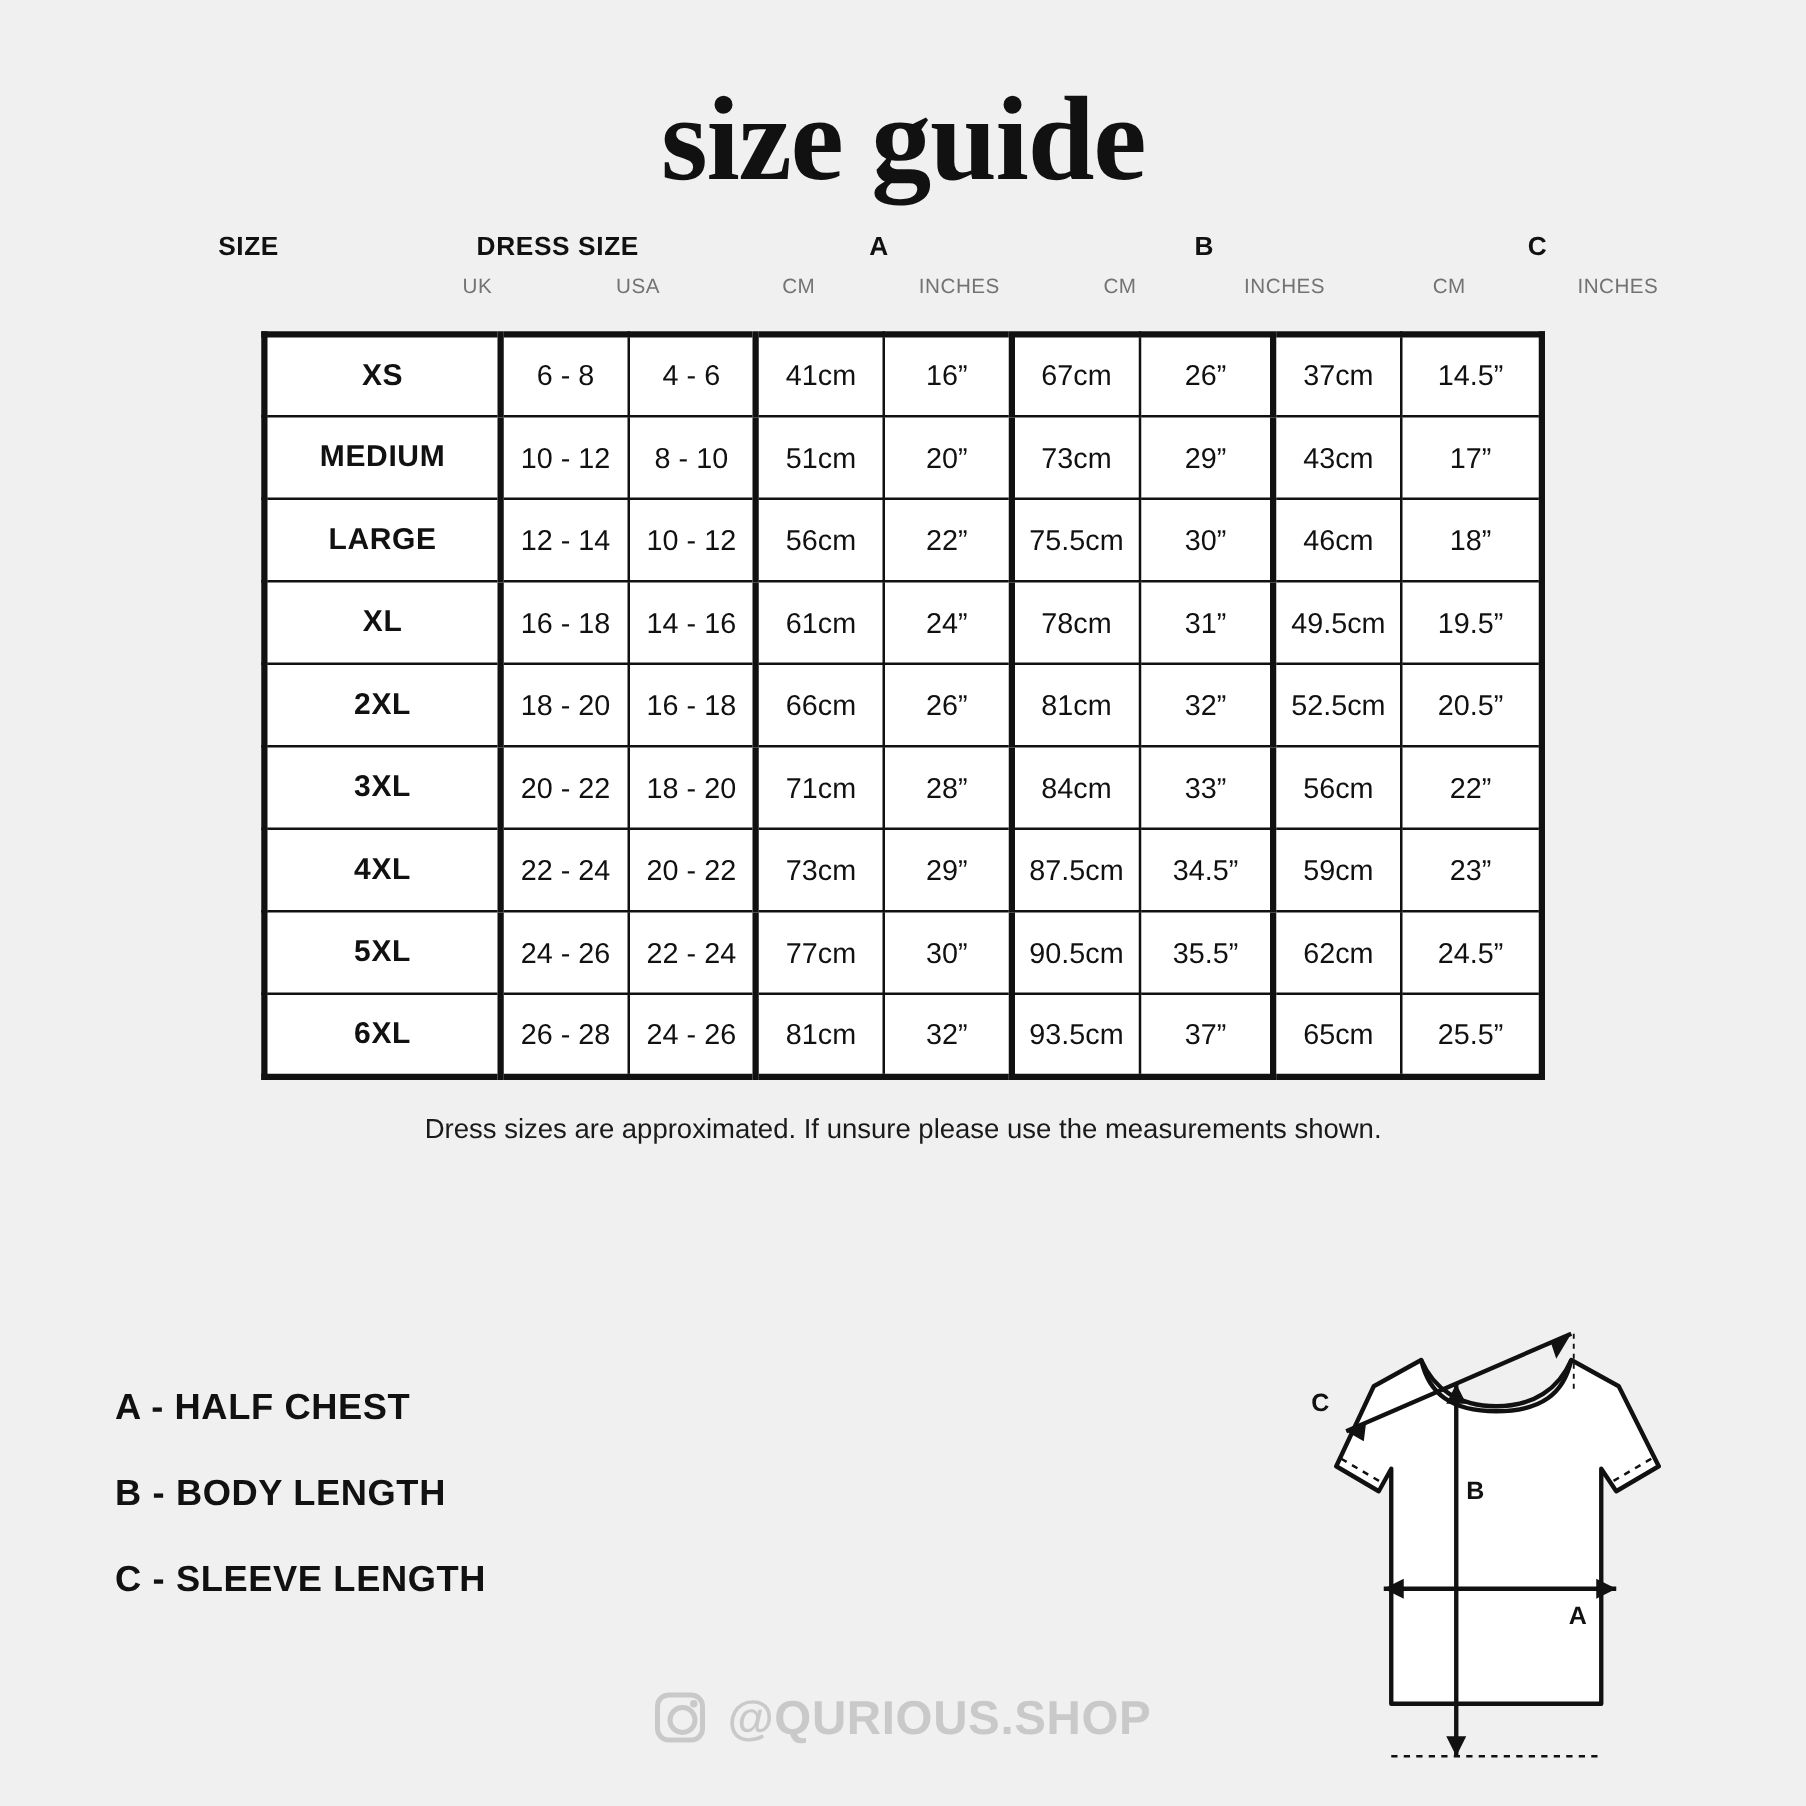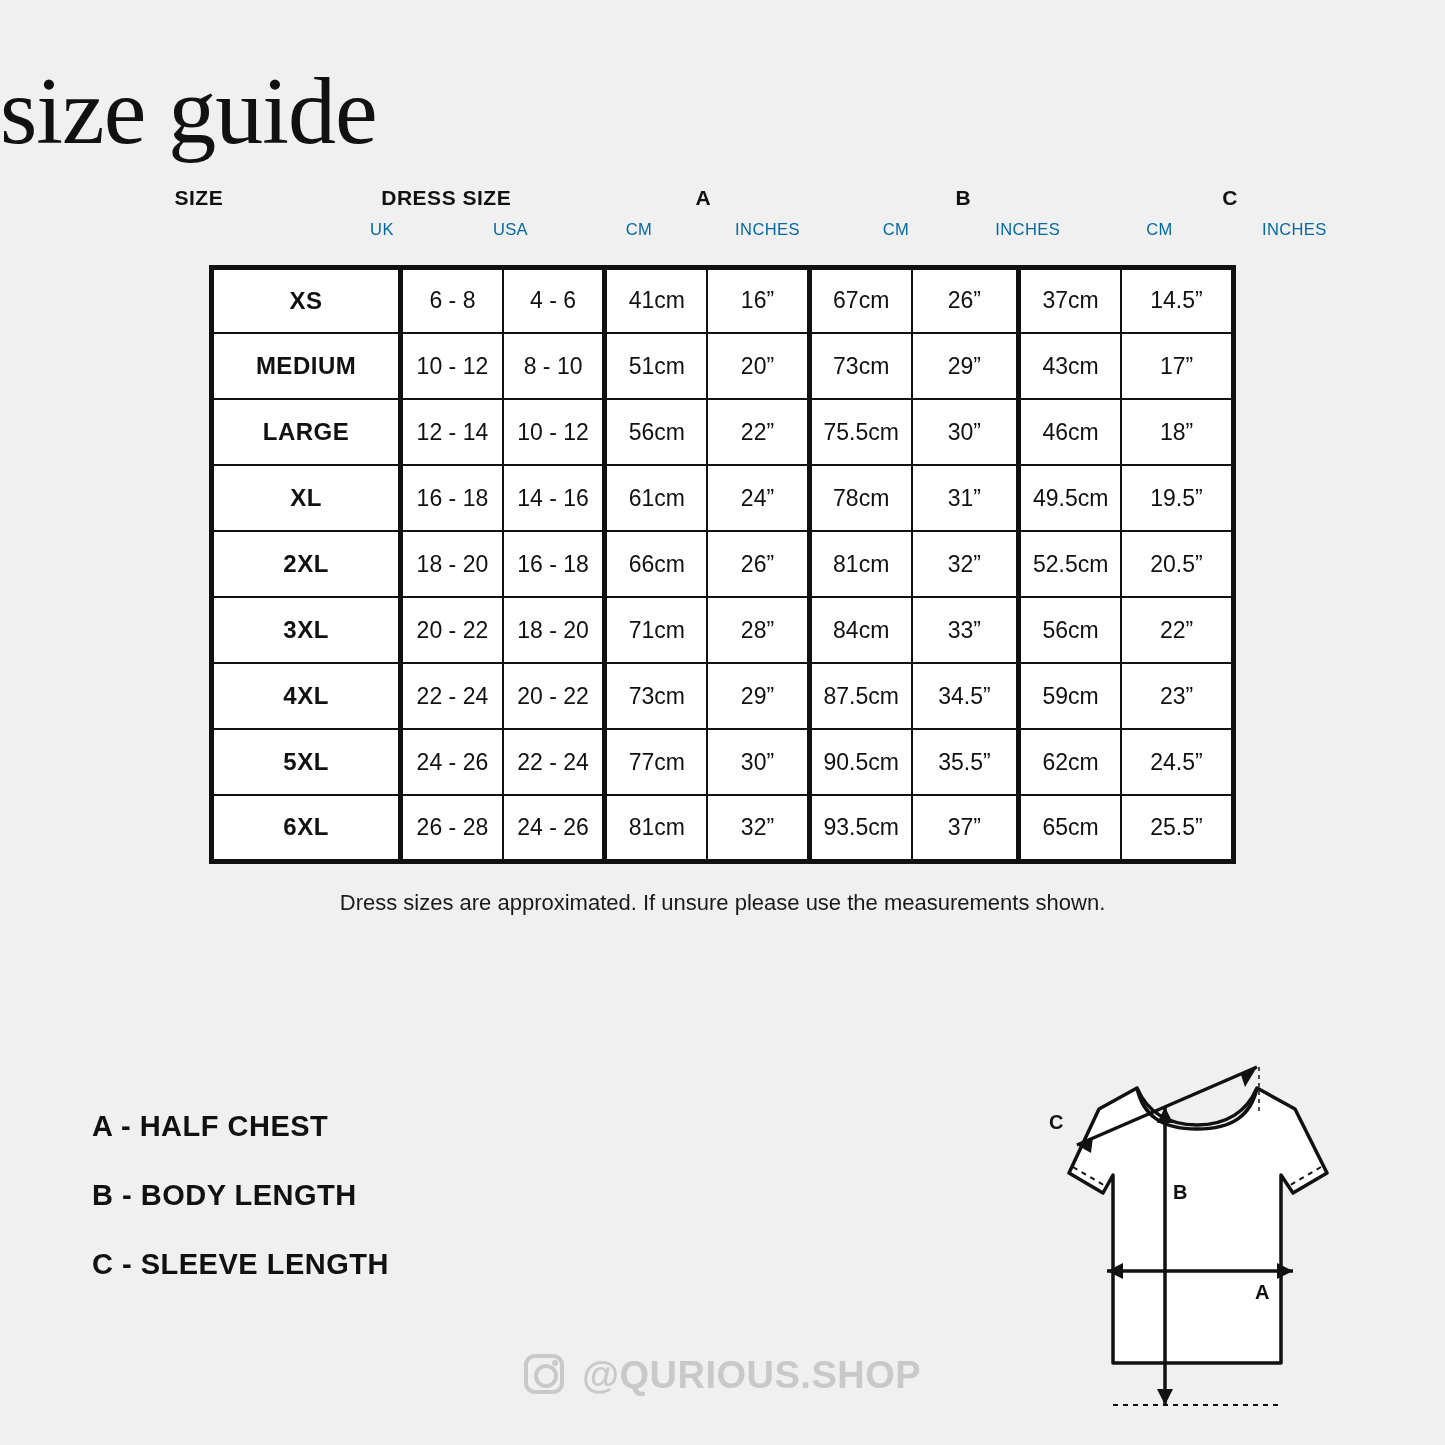--- a/index.html
+++ b/index.html
@@ -9,22 +9,23 @@
     height: 1445px;
     background: #f0f0f0;
     font-family: "Liberation Sans", sans-serif;
     color: #111;
     overflow: hidden;
     position: relative;
   }
 
   
   .title {
+    text-align: center;
     font-family: "Liberation Serif", serif;
-    font-weight: 400;
+    font-weight: 700;
     font-size: 96px;
     letter-spacing: -1px;
     margin: 58px 0 0 0;
     line-height: 1.1;
   }
 
   
   .chart-wrap {
     width: 1285px;
     margin: 4px auto;
@@ -48,21 +49,21 @@
     background: transparent;
   }
   .hdr-sub td {
     text-align: center;
     font-weight: 400;
     font-size: 16.5px;
     letter-spacing: 0.4px;
     padding: 4px 0 22px 0;
     border: none;
     background: transparent;
-    color: #0369a1;
+    color: #737373;
   }
 
   
   .data-table {
     width: 1027px;
     margin: 0 auto;
     border-collapse: collapse;
     table-layout: fixed;
     background: #fff;
     border: 5px solid #111;

